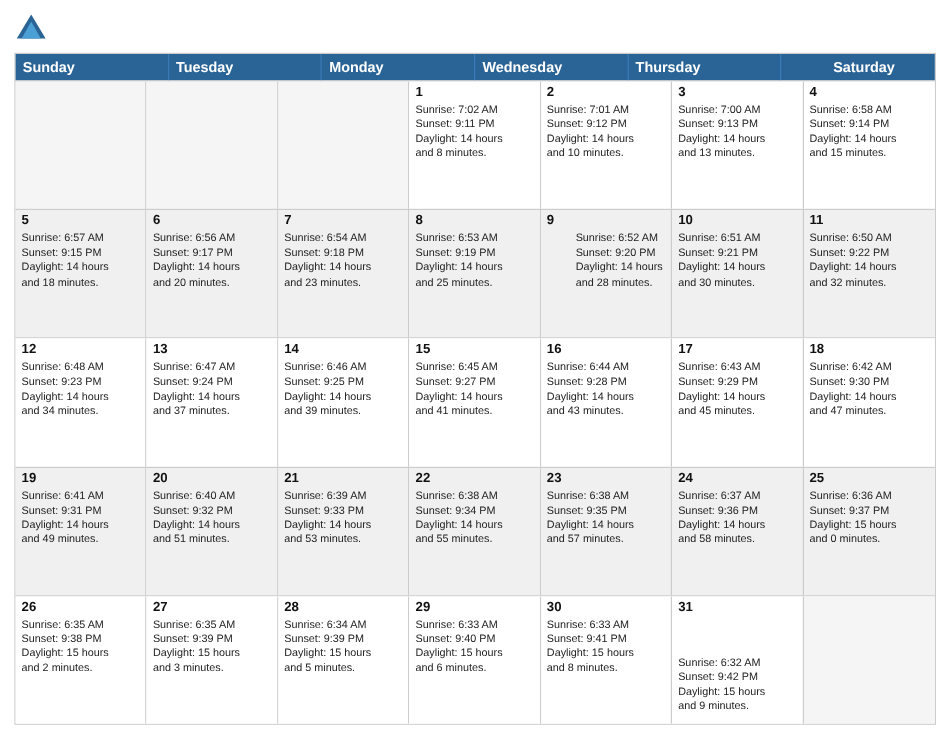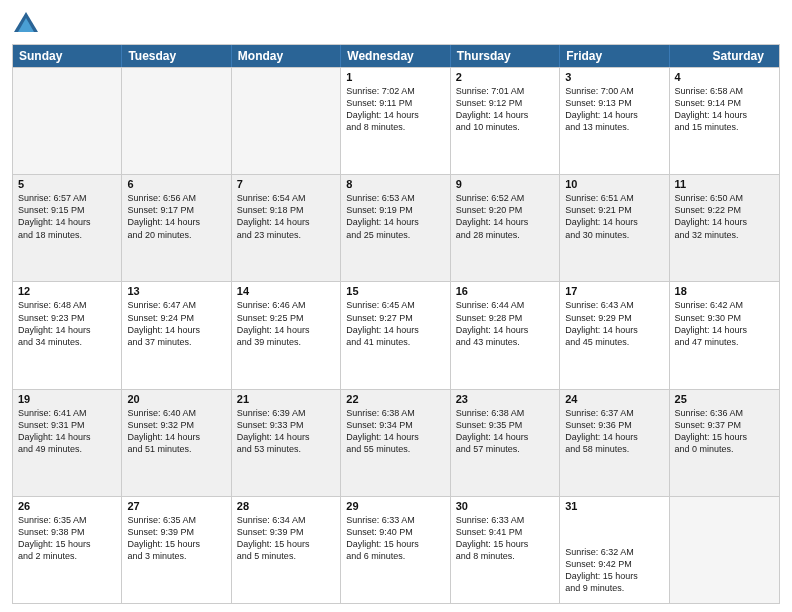--- a/index.html
+++ b/index.html
@@ -62,21 +62,21 @@
       color: #333;
     }
     .calendar {
       flex: 1;
       border: 1px solid #ccc;
       display: flex;
       flex-direction: column;
     }
     .cal-header-row {
       display: grid;
-      grid-template-columns: repeat(7, 1fr);
+      grid-template-columns: repeat(6, 1fr);
       background: #2a6496;
     }
     .cal-header-cell {
       color: #fff;
       font-size: 12px;
       font-weight: bold;
       padding: 4px 6px;
       border-right: 1px solid #3a7ab6;
       text-align: left;
     }
@@ -138,21 +138,20 @@
     </div>
   </div>
 
   <div class="calendar">
     <div class="cal-header-row">
     <div class="cal-header-cell">Sunday</div>
         <div class="cal-header-cell">Tuesday</div>
         <div class="cal-header-cell">Monday</div>
         <div class="cal-header-cell">Wednesday</div>
         <div class="cal-header-cell">Thursday</div>
-        <div class="cal-header-cell">Friday</div>
         <div class="cal-header-cell">Saturday</div>
       </div>
     <div class="cal-body">
     <div class="cal-row">
           <div class="cal-cell empty"></div>
           <div class="cal-cell empty"></div>
           <div class="cal-cell empty"></div>
           <div class="cal-cell">
             <div class="day-num">1</div>
             <div class="cell-text" style="white-space: pre-line;">Sunrise: 7:02 AM
@@ -206,21 +205,21 @@
           </div>
           <div class="cal-cell shaded">
             <div class="day-num">8</div>
             <div class="cell-text" style="white-space: pre-line;">Sunrise: 6:53 AM
 Sunset: 9:19 PM
 Daylight: 14 hours
 and 25 minutes.</div>
           </div>
           <div class="cal-cell shaded">
             <div class="day-num">9</div>
-            <div class="cell-text" style="white-space: pre-line;">Sunrise: 6:52 AM
+            <div class="cell-text" style="white-space: pre-line; margin-left: 24px;">Sunrise: 6:52 AM
 Sunset: 9:20 PM
 Daylight: 14 hours
 and 28 minutes.</div>
           </div>
           <div class="cal-cell shaded">
             <div class="day-num">10</div>
             <div class="cell-text" style="white-space: pre-line;">Sunrise: 6:51 AM
 Sunset: 9:21 PM
 Daylight: 14 hours
 and 30 minutes.</div>

